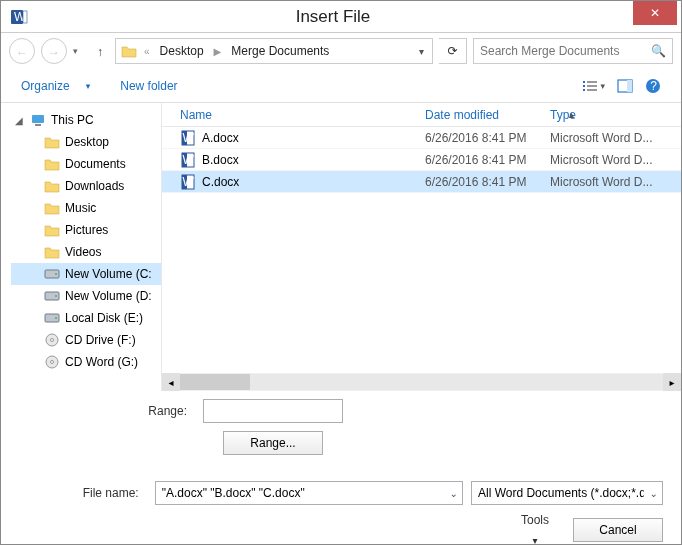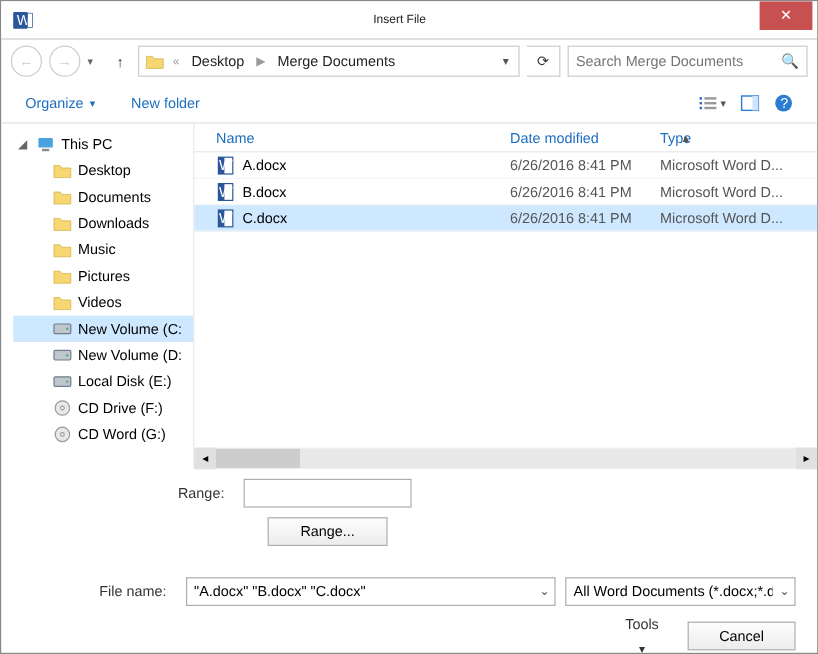--- a/index.html
+++ b/index.html
@@ -1,40 +1,40 @@
 <!DOCTYPE html>
 <html><head>
 <meta charset="utf-8">
 <style>
 * { box-sizing: border-box; margin: 0; padding: 0; font-family: "Segoe UI", Tahoma, sans-serif; font-size: 12px; }
 body { background: #fff; width: 682px; height: 545px; overflow: hidden; border: 1px solid #888; }
 
 .titlebar { height: 32px; background: #fff; display: flex; align-items: center; border-bottom: 1px solid #ccc; }
 .titlebar .wicon { width: 28px; height: 28px; display:flex; align-items:center; justify-content:center; margin-left:4px;}
-.titlebar .title { flex:1; text-align:center; font-size:10px; color:#222; }
+.titlebar .title { flex:1; text-align:center; font-size:17px; color:#222; }
 .titlebar .close { width: 44px; height: 24px; background:#c75050; color:#fff; display:flex; align-items:center; justify-content:center; font-size:14px; margin-right:4px; margin-top:-8px; cursor:pointer;}
 
 .navbar { height: 36px; display:flex; align-items:center; padding: 4px 8px; gap:6px; }
 .navcircle { width:26px; height:26px; border:1px solid #a0a0a0; border-radius:50%; display:flex; align-items:center; justify-content:center; background:#fff; color:#888; font-size:14px;}
 .navcircle.disabled { color:#ccc; border-color:#ccc;}
 .navdd { width:12px; color:#666; font-size:9px; }
 .uparrow { width:18px; text-align:center; color:#333; font-size:14px; }
 .addrbar { flex:1; height:26px; border:1px solid #ccc; display:flex; align-items:center; padding:0 4px; gap:4px; }
 .addrbar .foldicon { width:18px; height:18px; display:inline-flex; align-items:center; justify-content:center;}
 .addrbar .sep { color:#999; font-size:10px; padding:0 2px;}
 .addrbar .crumb { color:#222; padding: 2px 4px;}
 .addrbar .flex { flex:1;}
 .addrbar .ddarrow { color:#555; font-size:10px; padding:0 4px;}
 .refreshbtn { width:28px; height:26px; border:1px solid #ccc; display:flex; align-items:center; justify-content:center; border-left:none; color:#333;}
 .searchbox { width:200px; height:26px; border:1px solid #ccc; display:flex; align-items:center; padding:0 6px; color:#888;}
 .searchbox input { flex:1; border:none; outline:none; color:#888; font-size:12px; background:transparent;}
 .searchbox .sicon { color:#666; }
 
 .toolbar { height: 34px; display:flex; align-items:center; padding:0 20px; border-bottom:1px solid #e0e0e0;}
-.toolbar .org { color:#1e6fbf; display:flex; align-items:center; gap:5px;}
+.toolbar .org { color:#1e6fbf; display:flex; align-items:center; gap:16px;}
 .toolbar .newf { color:#1e6fbf; margin-left:30px;}
 .toolbar .right { margin-left:auto; display:flex; align-items:center; gap:12px; color:#555;}
 .toolbar .viewbtn, .toolbar .prevbtn, .toolbar .help { display:flex; align-items:center; gap:2px;}
 
 .mainarea { display:flex; height: 288px; }
 .sidebar { width:160px; overflow-y:auto; overflow-x:hidden; scrollbar-width:thin; padding:6px 0 6px 10px;}
 .tree-item { display:flex; align-items:center; gap:5px; padding:2px 4px; white-space:nowrap; cursor:default; height:22px;}
 .tree-item.selected { background:#cde8ff; }
 .tree-item.l1 { padding-left: 18px;}
 .ticon { width:16px; height:16px; display:inline-flex; align-items:center; justify-content:center; font-size:13px;}

